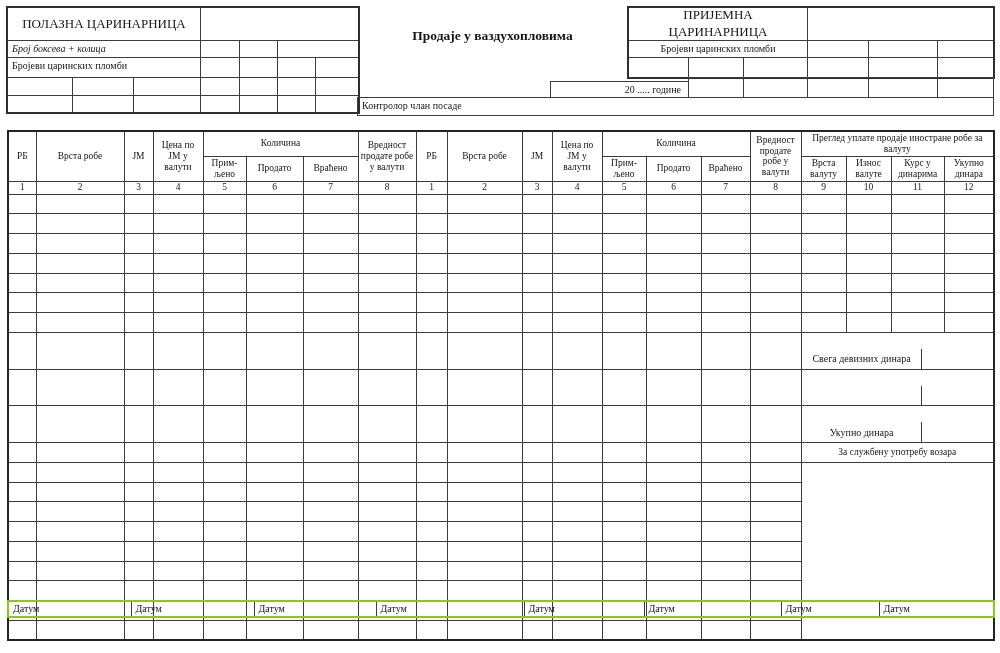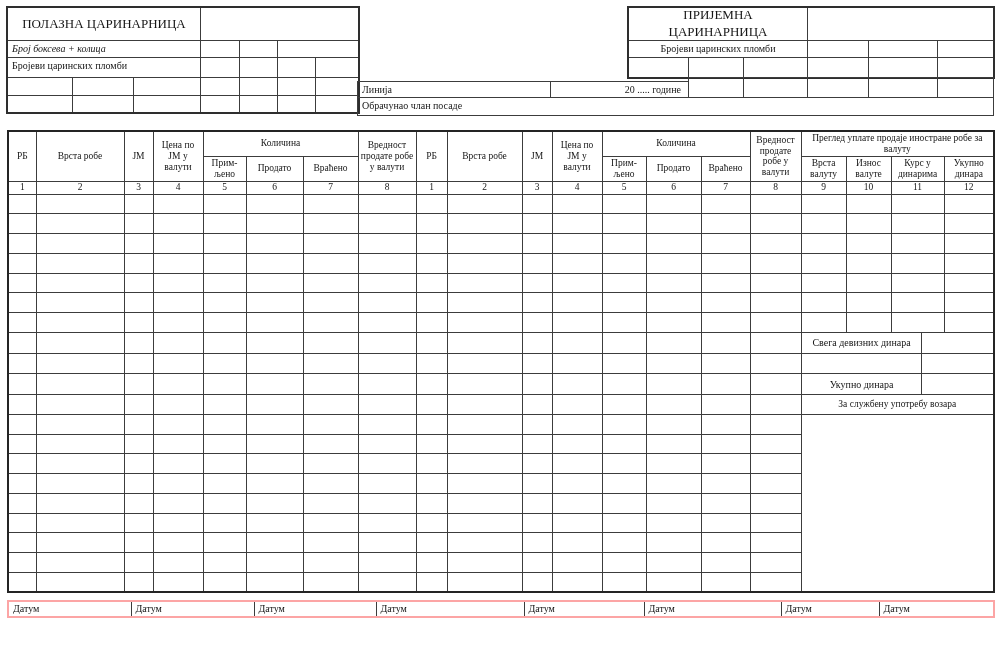--- a/index.html
+++ b/index.html
@@ -31,32 +31,32 @@
     border-collapse:collapse;table-layout:fixed;border:2px solid #242424;
   }
   table.main th,table.main td{
     border:1px solid #3c3c3c;padding:0 1px;font-weight:normal;
     font-size:9.5px;line-height:1.12;text-align:center;vertical-align:middle;
     overflow:hidden;
   }
   tr.h1{height:25px;} tr.h2{height:25px;} tr.hn{height:13px;}
   tr.r{height:19.75px;}
   td.split{padding:0;height:19.75px;}
-  .split-in{display:flex;height:19.75px;align-items:stretch;}
+  .split-in{display:flex;height:19.75px;align-items:stretch;margin-top:16px;}
   .split-label{
     flex:0 0 118px;border-right:1px solid #3c3c3c;display:flex;
     align-items:center;justify-content:center;font-size:10px;
   }
   .split-val{flex:1;}
   td.center-lbl{font-size:10px;}
   td.blank{background:#fff;}
   
   table.foot{
     position:absolute;left:7px;top:600px;width:987px;
-    border-collapse:collapse;table-layout:fixed;border:2px solid #fca5a5;
+    border-collapse:collapse;table-layout:fixed;border:2px solid #84cc16;
   }
   table.foot td{
     border:1px solid #3c3c3c;font-size:10px;line-height:1.15;
     text-align:left;vertical-align:top;padding:1px 4px;overflow:hidden;
   }
   tr.f1{height:13px;} tr.f2{height:35px;}
 </style>
 </head>
 <body>
 
@@ -87,46 +87,46 @@
   <div class="cell" style="left:7px;top:95px;width:66px;height:18px;"></div>
   <div class="cell" style="left:72px;top:95px;width:62px;height:18px;"></div>
   <div class="cell" style="left:133px;top:95px;width:68px;height:18px;"></div>
   <div class="cell" style="left:200px;top:95px;width:40px;height:18px;"></div>
   <div class="cell" style="left:239px;top:95px;width:39px;height:18px;"></div>
   <div class="cell" style="left:277px;top:95px;width:39px;height:18px;"></div>
   <div class="cell" style="left:315px;top:95px;width:44px;height:18px;"></div>
 
   <div class="outline" style="left:6px;top:6px;width:354px;height:108px;"></div>
 
+  <div class="freetext t2" style="left:357px;top:27px;width:271px;">Продаје у ваздухопловима</div>
 
   <div class="cell hd" style="left:628px;top:7px;width:180px;height:34px;">ПРИЈЕМНА ЦАРИНАРНИЦА</div>
   <div class="cell" style="left:807px;top:7px;width:187px;height:34px;"></div>
 
   <div class="cell ctr" style="left:628px;top:40px;width:180px;height:18px;">Бројеви царинских пломби</div>
   <div class="cell" style="left:807px;top:40px;width:62px;height:18px;"></div>
   <div class="cell" style="left:868px;top:40px;width:70px;height:18px;"></div>
   <div class="cell" style="left:937px;top:40px;width:57px;height:18px;"></div>
 
   <div class="cell" style="left:628px;top:57px;width:61px;height:21px;"></div>
   <div class="cell" style="left:688px;top:57px;width:56px;height:21px;"></div>
   <div class="cell" style="left:743px;top:57px;width:65px;height:21px;"></div>
   <div class="cell" style="left:807px;top:57px;width:62px;height:21px;"></div>
   <div class="cell" style="left:868px;top:57px;width:70px;height:21px;"></div>
   <div class="cell" style="left:937px;top:57px;width:57px;height:21px;"></div>
 
   <div class="outline" style="left:627px;top:6px;width:368px;height:73px;"></div>
 
-  <div class="cell" style="left:357px;top:81px;width:194px;height:17px;">Линија</div>
   <div class="cell rgt" style="left:550px;top:81px;width:139px;height:17px;">20 ..... године</div>
   <div class="cell" style="left:688px;top:77px;width:56px;height:21px;"></div>
   <div class="cell" style="left:743px;top:77px;width:65px;height:21px;"></div>
   <div class="cell" style="left:807px;top:77px;width:62px;height:21px;"></div>
   <div class="cell" style="left:868px;top:77px;width:70px;height:21px;"></div>
   <div class="cell" style="left:937px;top:77px;width:57px;height:21px;"></div>
-  <div class="cell" style="left:357px;top:97px;width:637px;height:19px;">Обрачунао члан посаде</div>
+  <div class="cell" style="left:357px;top:97px;width:637px;height:19px;">Контролор члан посаде</div>
 
   <table class="main">
     <colgroup>
       <col style="width:28px">
         <col style="width:88px">
         <col style="width:29px">
         <col style="width:50px">
       <col style="width:43px">
         <col style="width:57px">
         <col style="width:55px">

